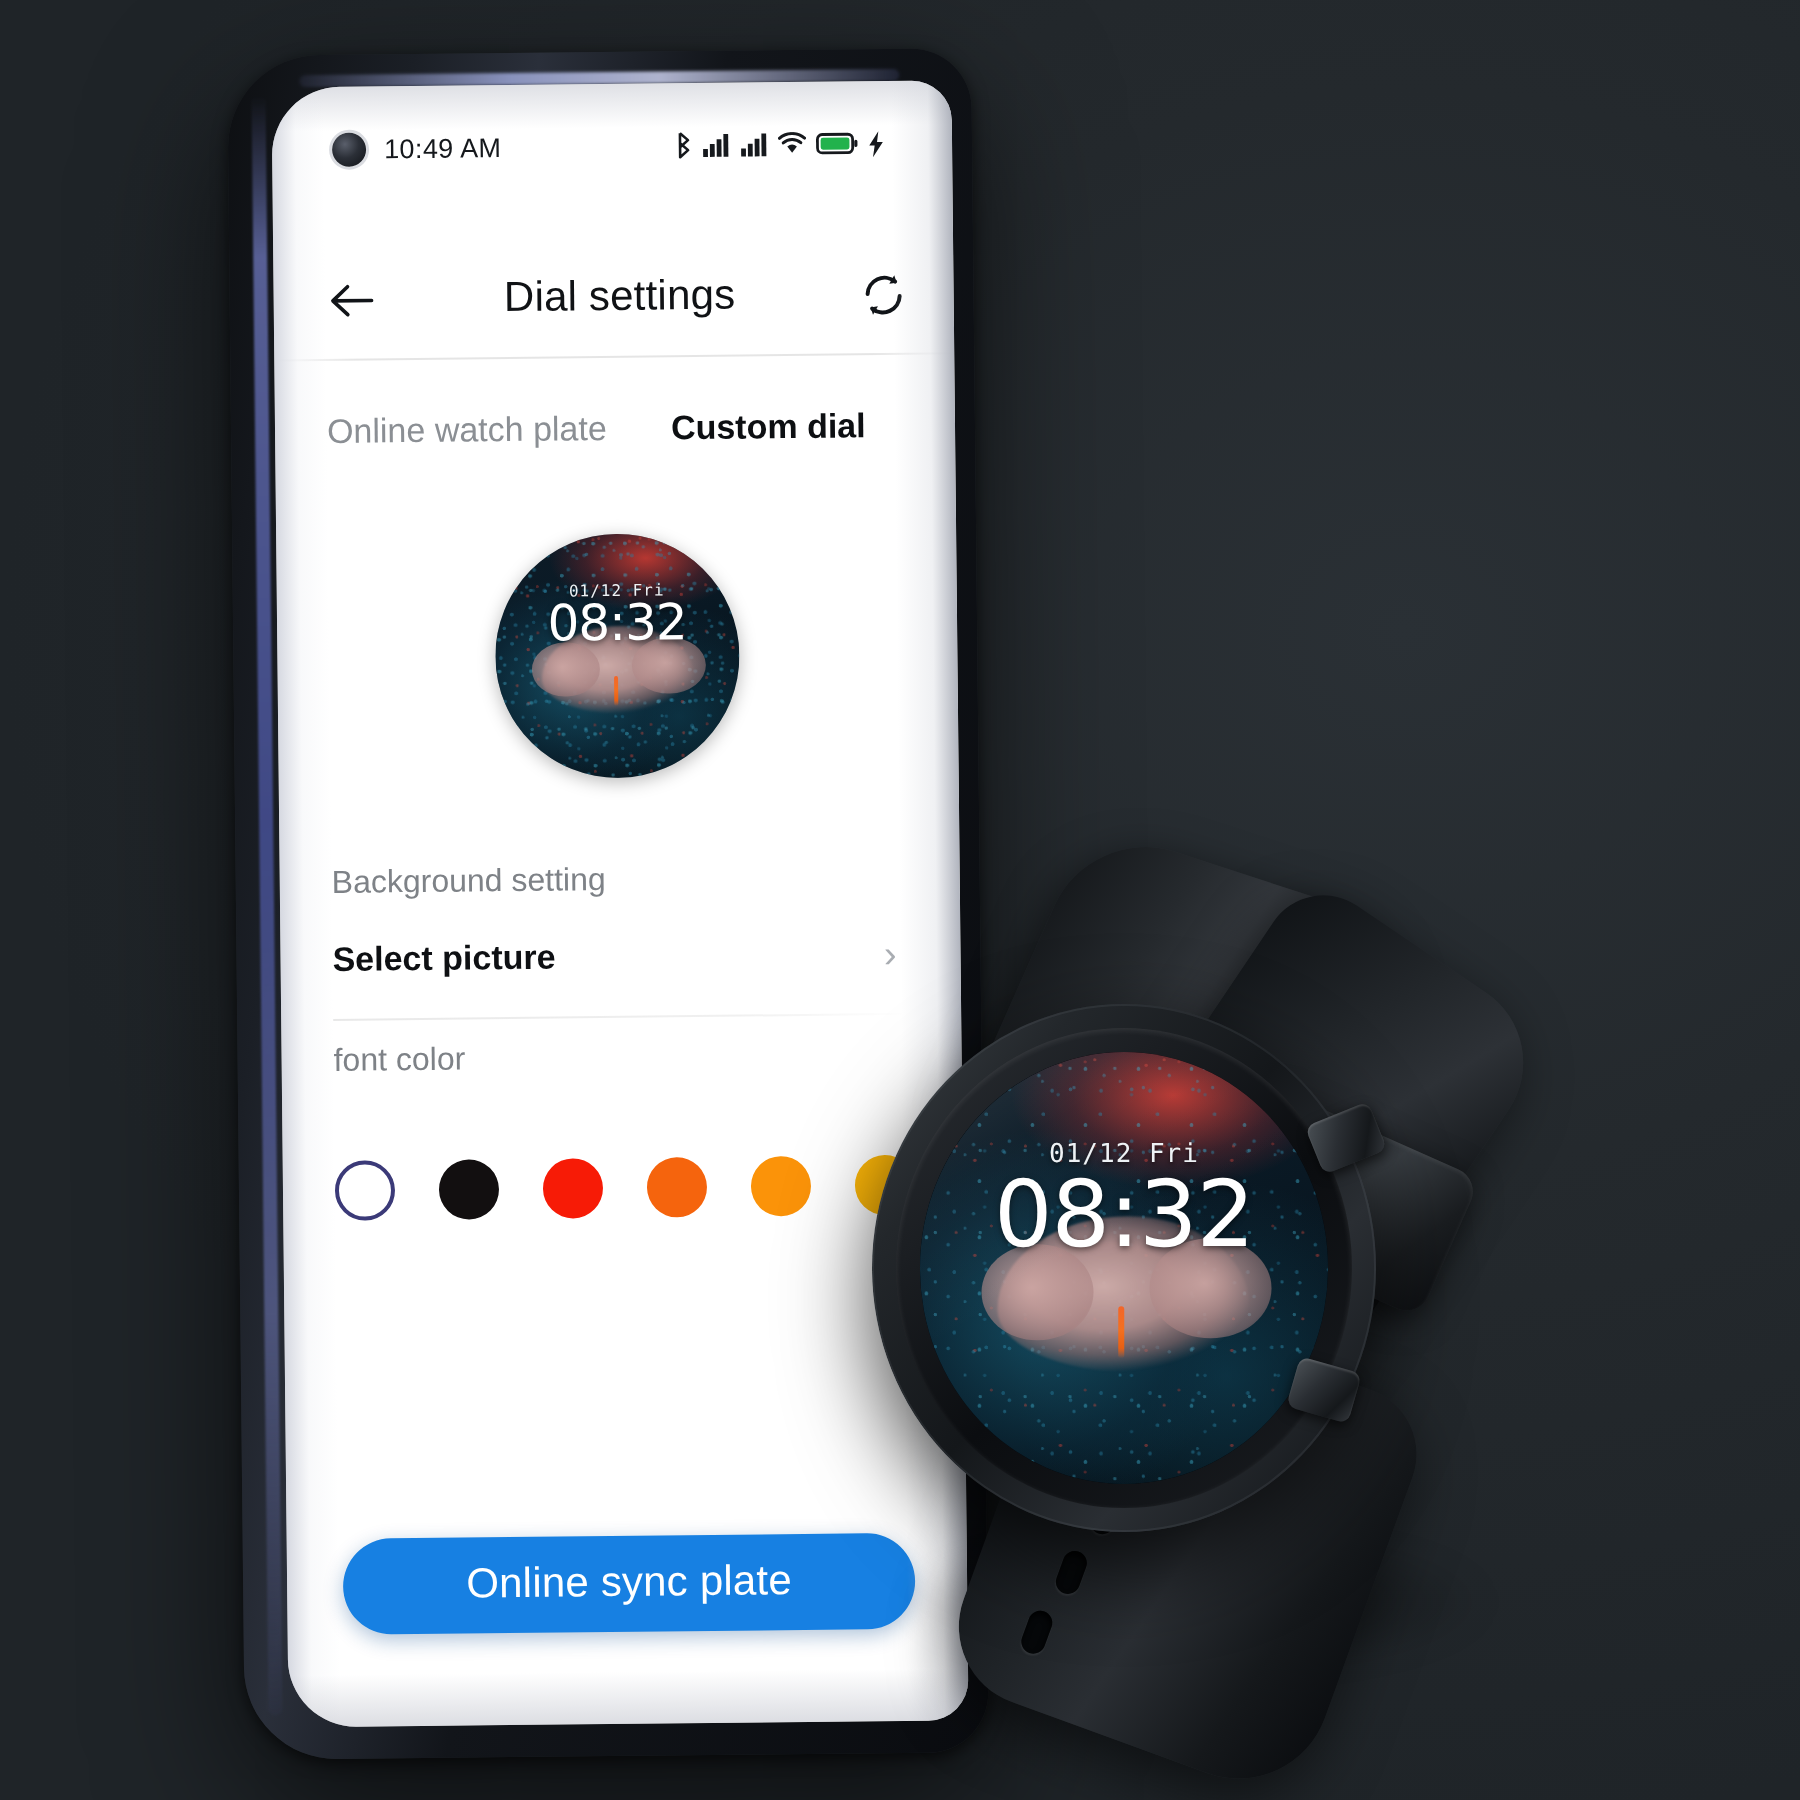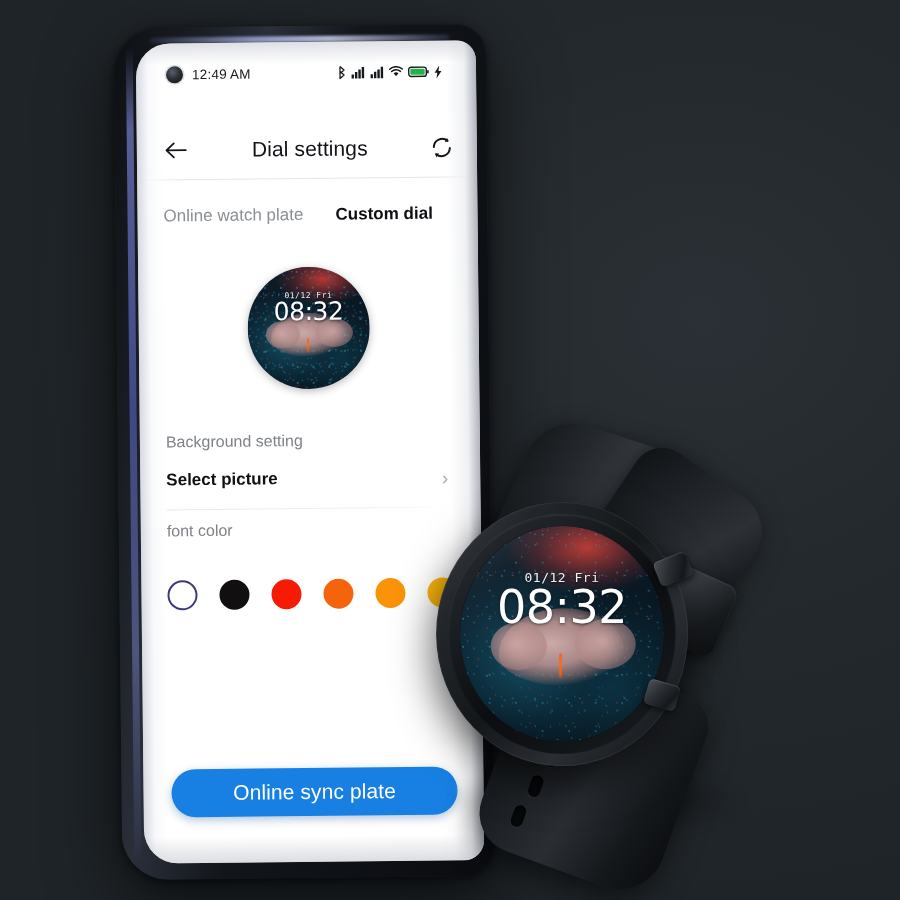--- a/index.html
+++ b/index.html
@@ -322,21 +322,21 @@
   <div class="phone">
     <div class="phone-body"></div>
     <div class="phone-rim-left"></div>
     <div class="phone-rim-top"></div>
 
     <div class="phone-screen">
 
       <div class="statusbar">
         <div class="sb-left">
           <div class="punch"></div>
-          <div class="sb-time">12:49 AM</div>
+          <div class="sb-time">10:49 AM</div>
         </div>
         <div class="sb-right">
           <svg class="sb-ic" width="9" height="14" viewBox="0 0 9 14">
             <path d="M3 1 L7 4.5 L3 8 L3 1 M3 6 L7 9.5 L3 13 L3 6" fill="none" stroke="#16191d" stroke-width="1.3" stroke-linejoin="round"></path>
           </svg>
           <svg class="sb-ic" width="14" height="14" viewBox="0 0 14 14">
             <rect x="0.5" y="9" width="2.4" height="4" fill="#16191d"></rect>
             <rect x="3.9" y="6.6" width="2.4" height="6.4" fill="#16191d"></rect>
             <rect x="7.3" y="4.2" width="2.4" height="8.8" fill="#16191d"></rect>
             <rect x="10.7" y="1.6" width="2.4" height="11.4" fill="#16191d"></rect>

